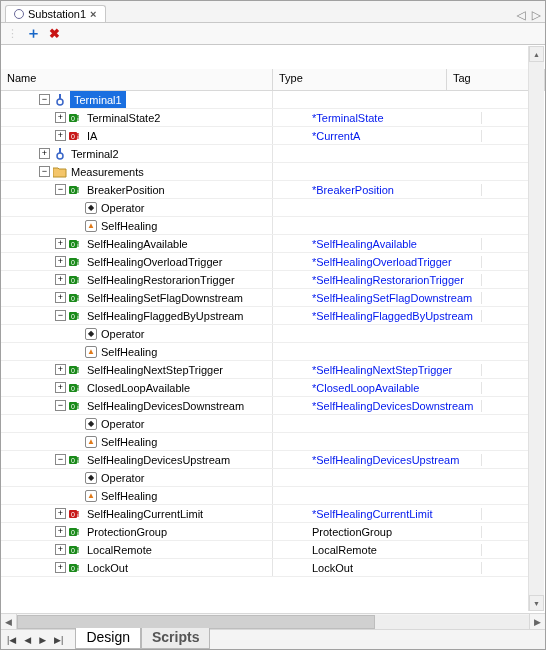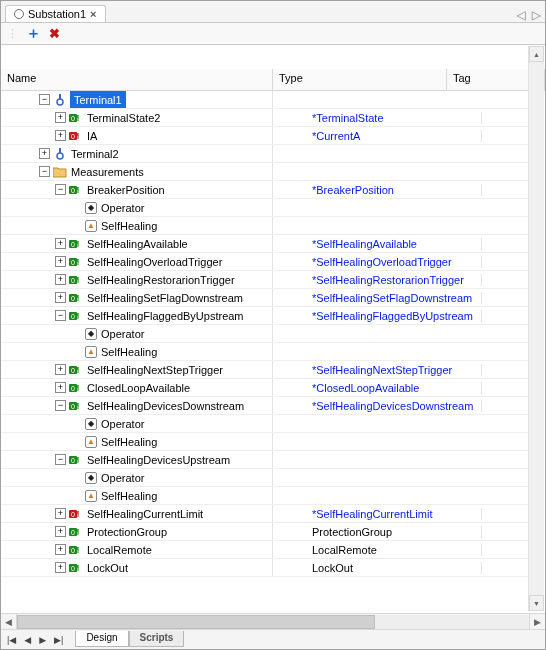--- a/index.html
+++ b/index.html
@@ -42,21 +42,21 @@
   .selected-label { background:#1a6fe0; color:#fff; padding:17px 4px;}
   .hscroll { height:16px; border-top:1px solid #d8d8d8; display:flex; align-items:center; background:#f4f4f4;}
   .hscroll .btn { width:16px; height:16px; display:flex; align-items:center; justify-content:center; color:#666; border-right:1px solid #d8d8d8; font-size:9px;}
   .hscroll .track { flex:1; height:14px; background:#eee; position:relative;}
   .hscroll .thumb { position:absolute; left:0; top:0; bottom:0; width:70%; background:#d0d0d0; border:1px solid #bdbdbd;}
   .hscroll .right { margin-left:auto; border-left:1px solid #d8d8d8; border-right:none;}
   .bottom-tabs { height:20px; display:flex; align-items:center; background:#f4f4f4; border-top:1px solid #d8d8d8; padding:0 4px;}
   .vcr { display:flex; gap:4px; color:#444; font-size:9px;}
   .vcr span { padding:0 2px; cursor:pointer;}
   .btabs { display:flex; margin-left:10px;}
-  .btab { padding:1px 10px 3px 10px; background:#fff; border:1px solid #b8b8b8; border-top:none; font-size:10px; cursor:pointer; position:relative; top:-1px;}
+  .btab { padding:1px 10px 3px 10px; background:#fff; border:1px solid #b8b8b8; border-top:none; font-size:14px; cursor:pointer; position:relative; top:-1px;}
   .btab.inactive { background:#ececec; color:#555;font-weight:bold;}
   .arrow-up::before{content:"▲"; font-size:7px;}
   .arrow-dn::before{content:"▼"; font-size:7px;}
 </style>
 </head>
 <body>
 
 <div class="window">
 
   <div class="tabbar">
@@ -370,20 +370,21 @@
           <span class="toggle">−</span>
           <span class="icon">
             <svg width="14" height="12">
               <rect x="0" y="2" width="8" height="8" rx="1" fill="#1a8a1a"></rect>
               <text x="4" y="9" font-size="7" text-anchor="middle" fill="#fff">0</text>
               <path d="M9 3 v6 M9 6 a3 3 0 0 1 0 -3" fill="none" stroke="#1a8a1a" stroke-width="1"></path>
             </svg>
           </span>
           <span class="label">SelfHealingDevicesUpstream</span>
         </div>
+        <div class="cell-type">*SelfHealingDevicesUpstream</div>
         <div class="cell-tag"></div>
       </div>
       <div class="row">
         <div class="cell-name">
           <span class="spacer" style="width: 70px;"></span>
           <span class="spacer" style="width: 14px;"></span>
           <span class="sub-ico diamond"></span>
           <span class="label">Operator</span>
         </div>
         <div class="cell-type"></div>

